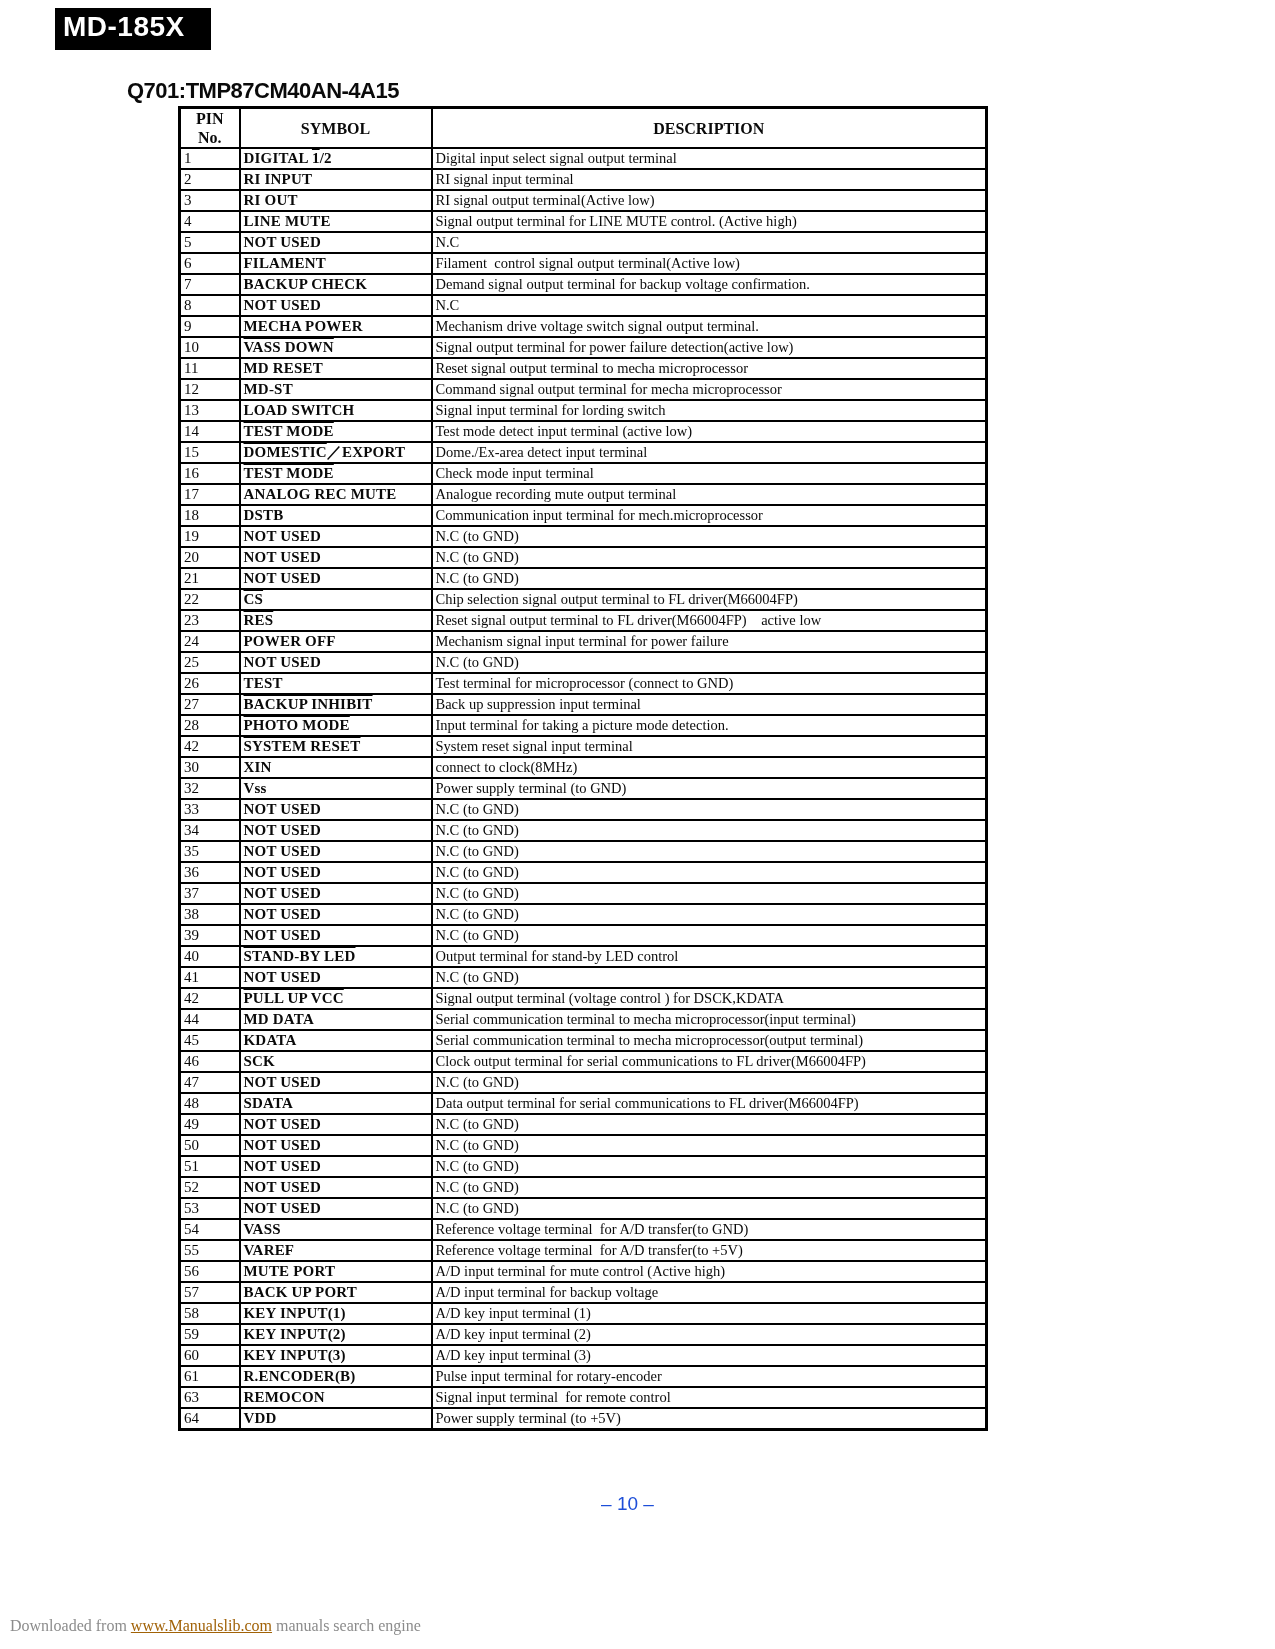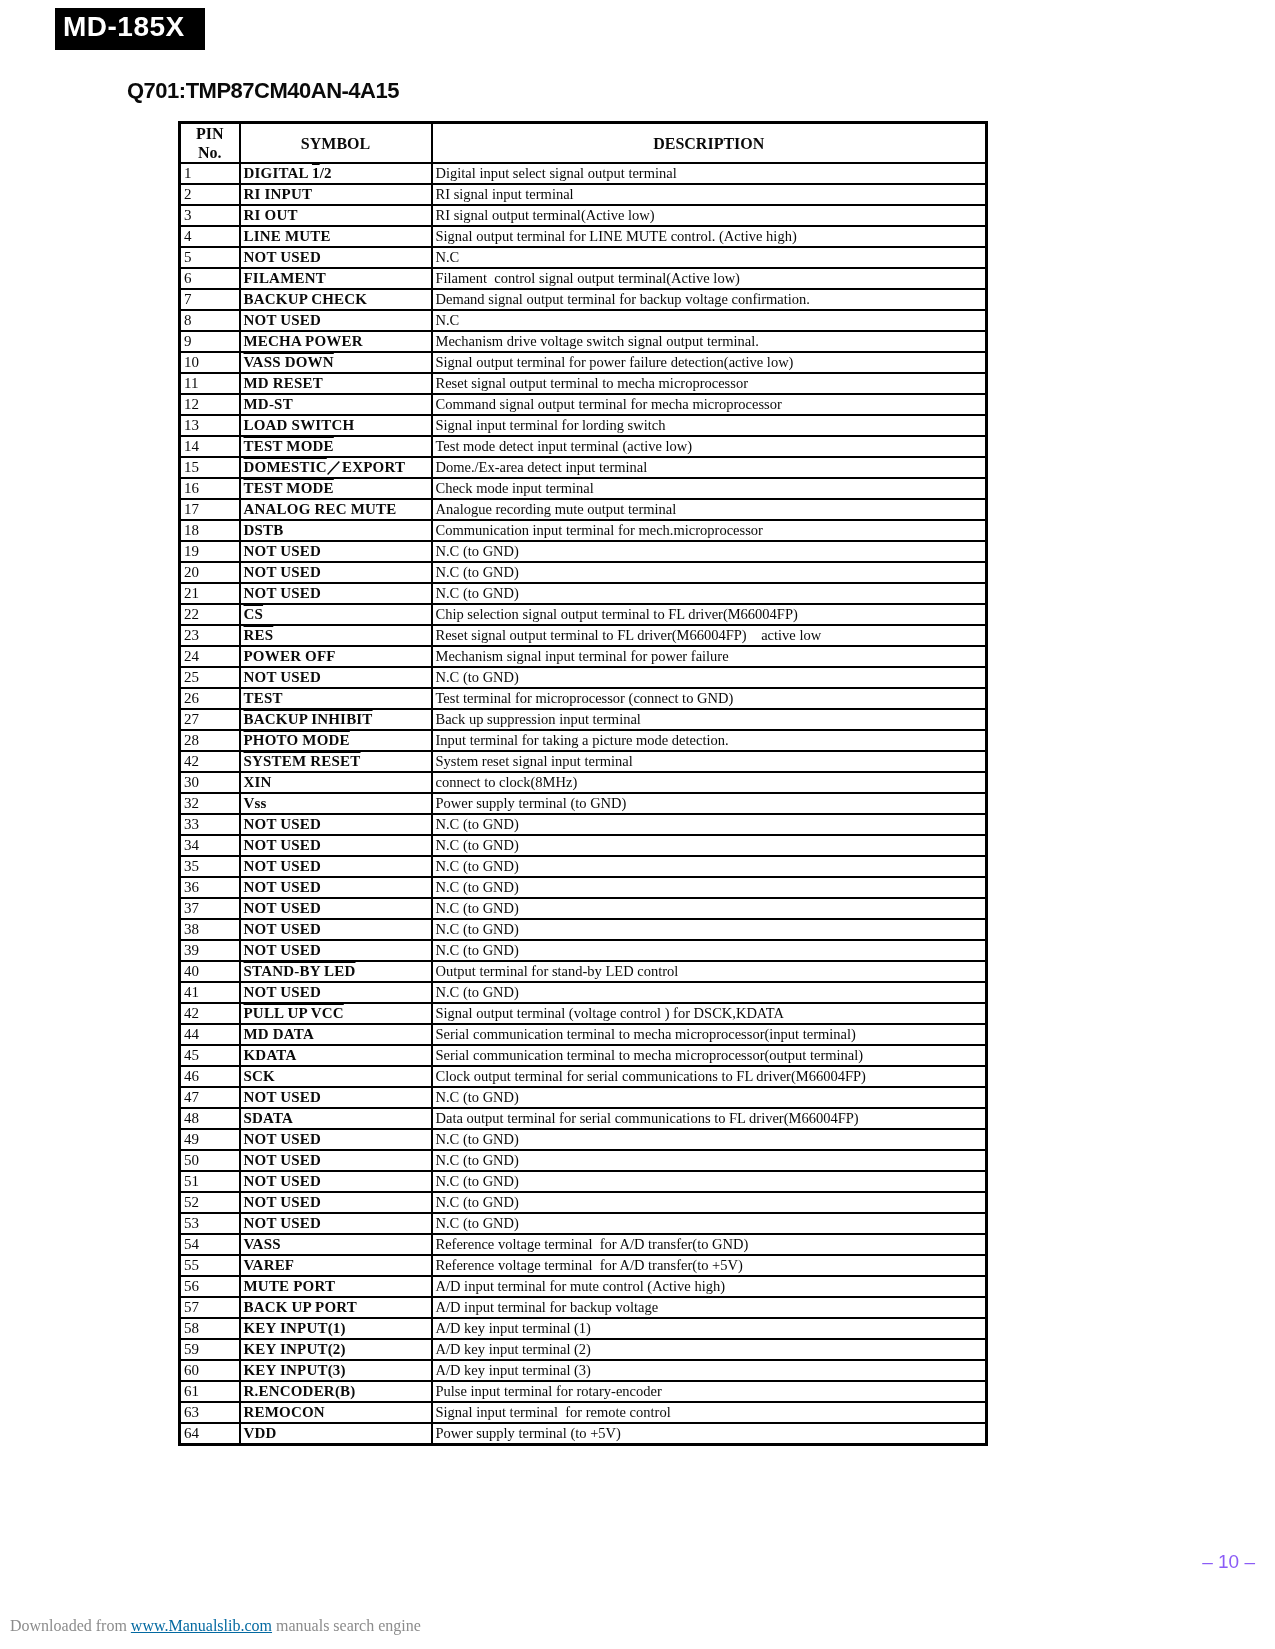--- a/index.html
+++ b/index.html
@@ -15,35 +15,35 @@
   .model-badge {
     position: absolute;
     left: 55px;
     top: 8px;
     background: #000000;
     color: #ffffff;
     font-family: "Liberation Sans", sans-serif;
     font-weight: bold;
     font-size: 28px;
     letter-spacing: 0.5px;
-    padding: 3px 20px 7px 8px;
+    padding: 3px 26px 7px 8px;
   }
   .page-title {
     position: absolute;
     left: 127px;
     top: 78px;
     font-family: "Liberation Sans", sans-serif;
     font-weight: bold;
     font-size: 22px;
     letter-spacing: -0.5px;
   }
   .table-wrap {
     position: absolute;
     left: 178px;
-    top: 121px;
+    top: 106px;
   }
   table.pin-table {
     border-collapse: collapse;
     table-layout: fixed;
     width: 807px;
     border: 3px solid #000000;
   }
   table.pin-table th,
   table.pin-table td {
     border: 2px solid #000000;
@@ -78,36 +78,36 @@
     padding-left: 4px;
   }
   .ov {
     text-decoration: overline;
     text-decoration-thickness: 2px;
     text-decoration-color: #000000;
   }
   .page-number {
     position: absolute;
     left: 0;
-    top: 1551px;
+    top: 1493px;
     width: 1255px;
-    text-align: right;
+    text-align: center;
     font-family: "Liberation Sans", sans-serif;
     font-size: 19px;
-    color: #8b5cf6;
+    color: #1d4ed8;
   }
   .download-footer {
     position: absolute;
     left: 10px;
     top: 1617px;
     font-size: 16px;
     color: #8c8c8c;
   }
   .download-footer a {
-    color: #0369a1;
+    color: #a16207;
     text-decoration: underline;
     cursor: pointer;
   }
 </style>
 </head>
 <body>
 
 <div class="model-badge">MD-185X</div>
 
 <div class="page-title">Q701:TMP87CM40AN-4A15</div>

